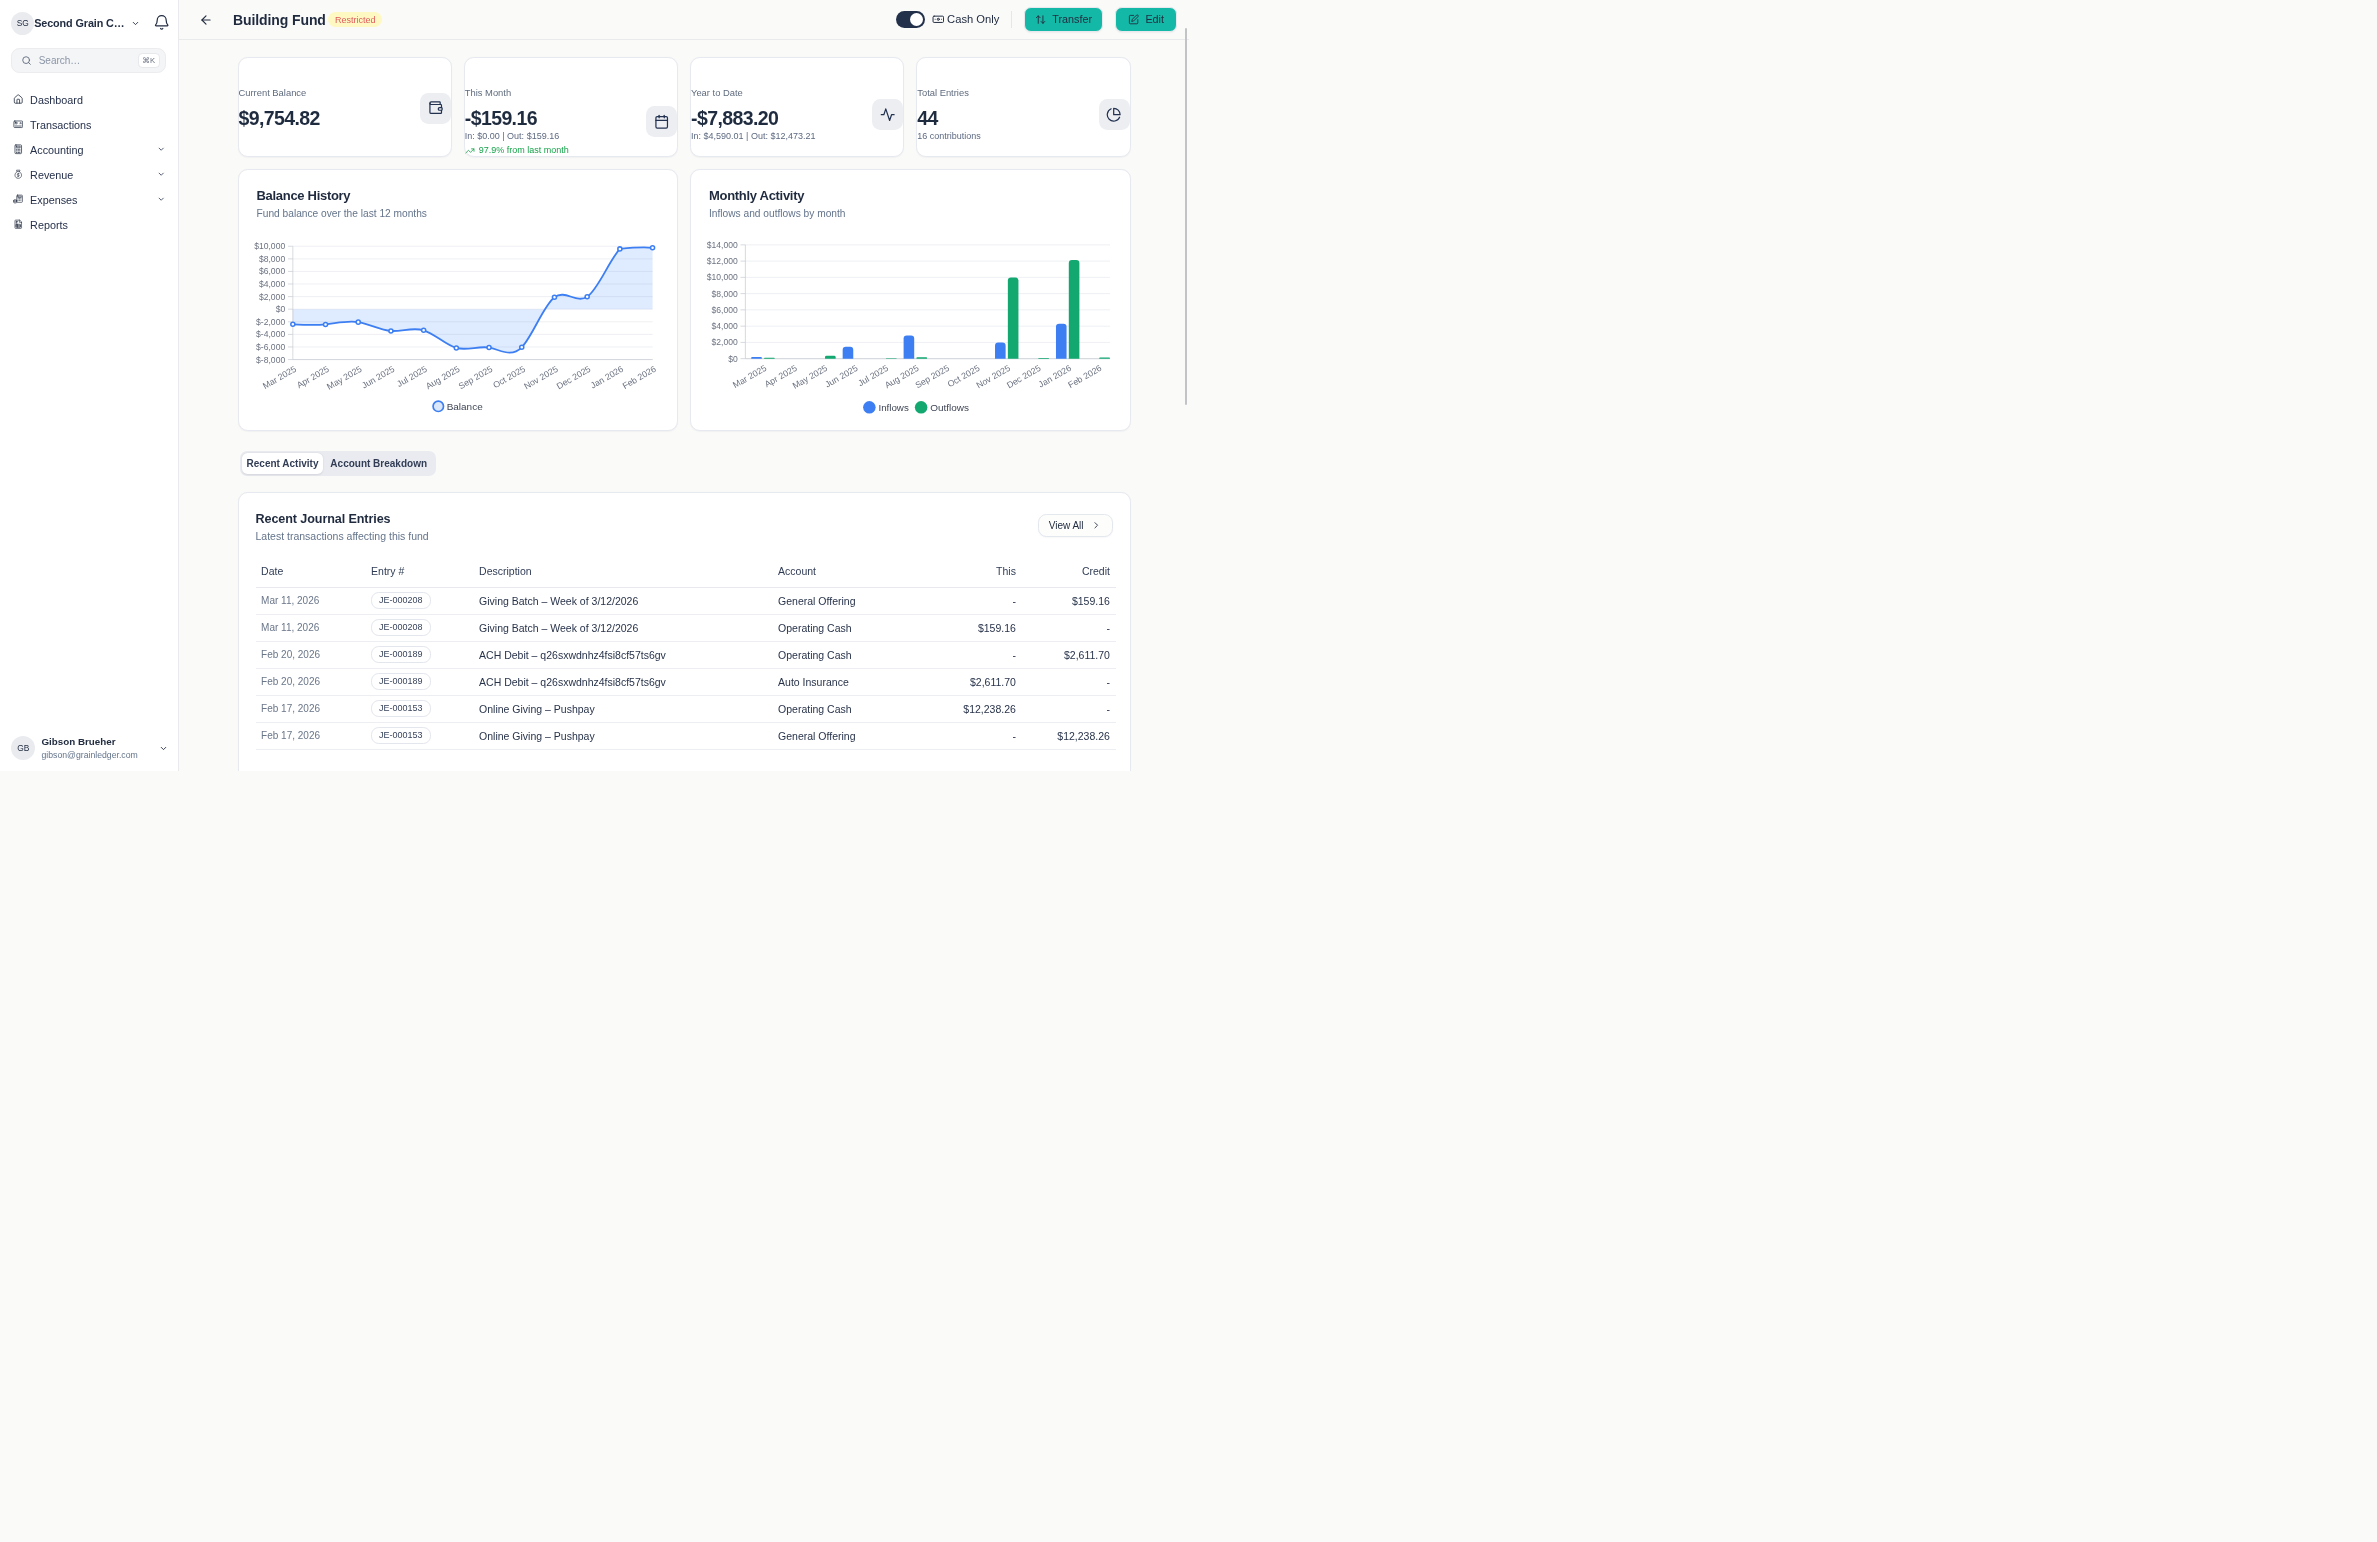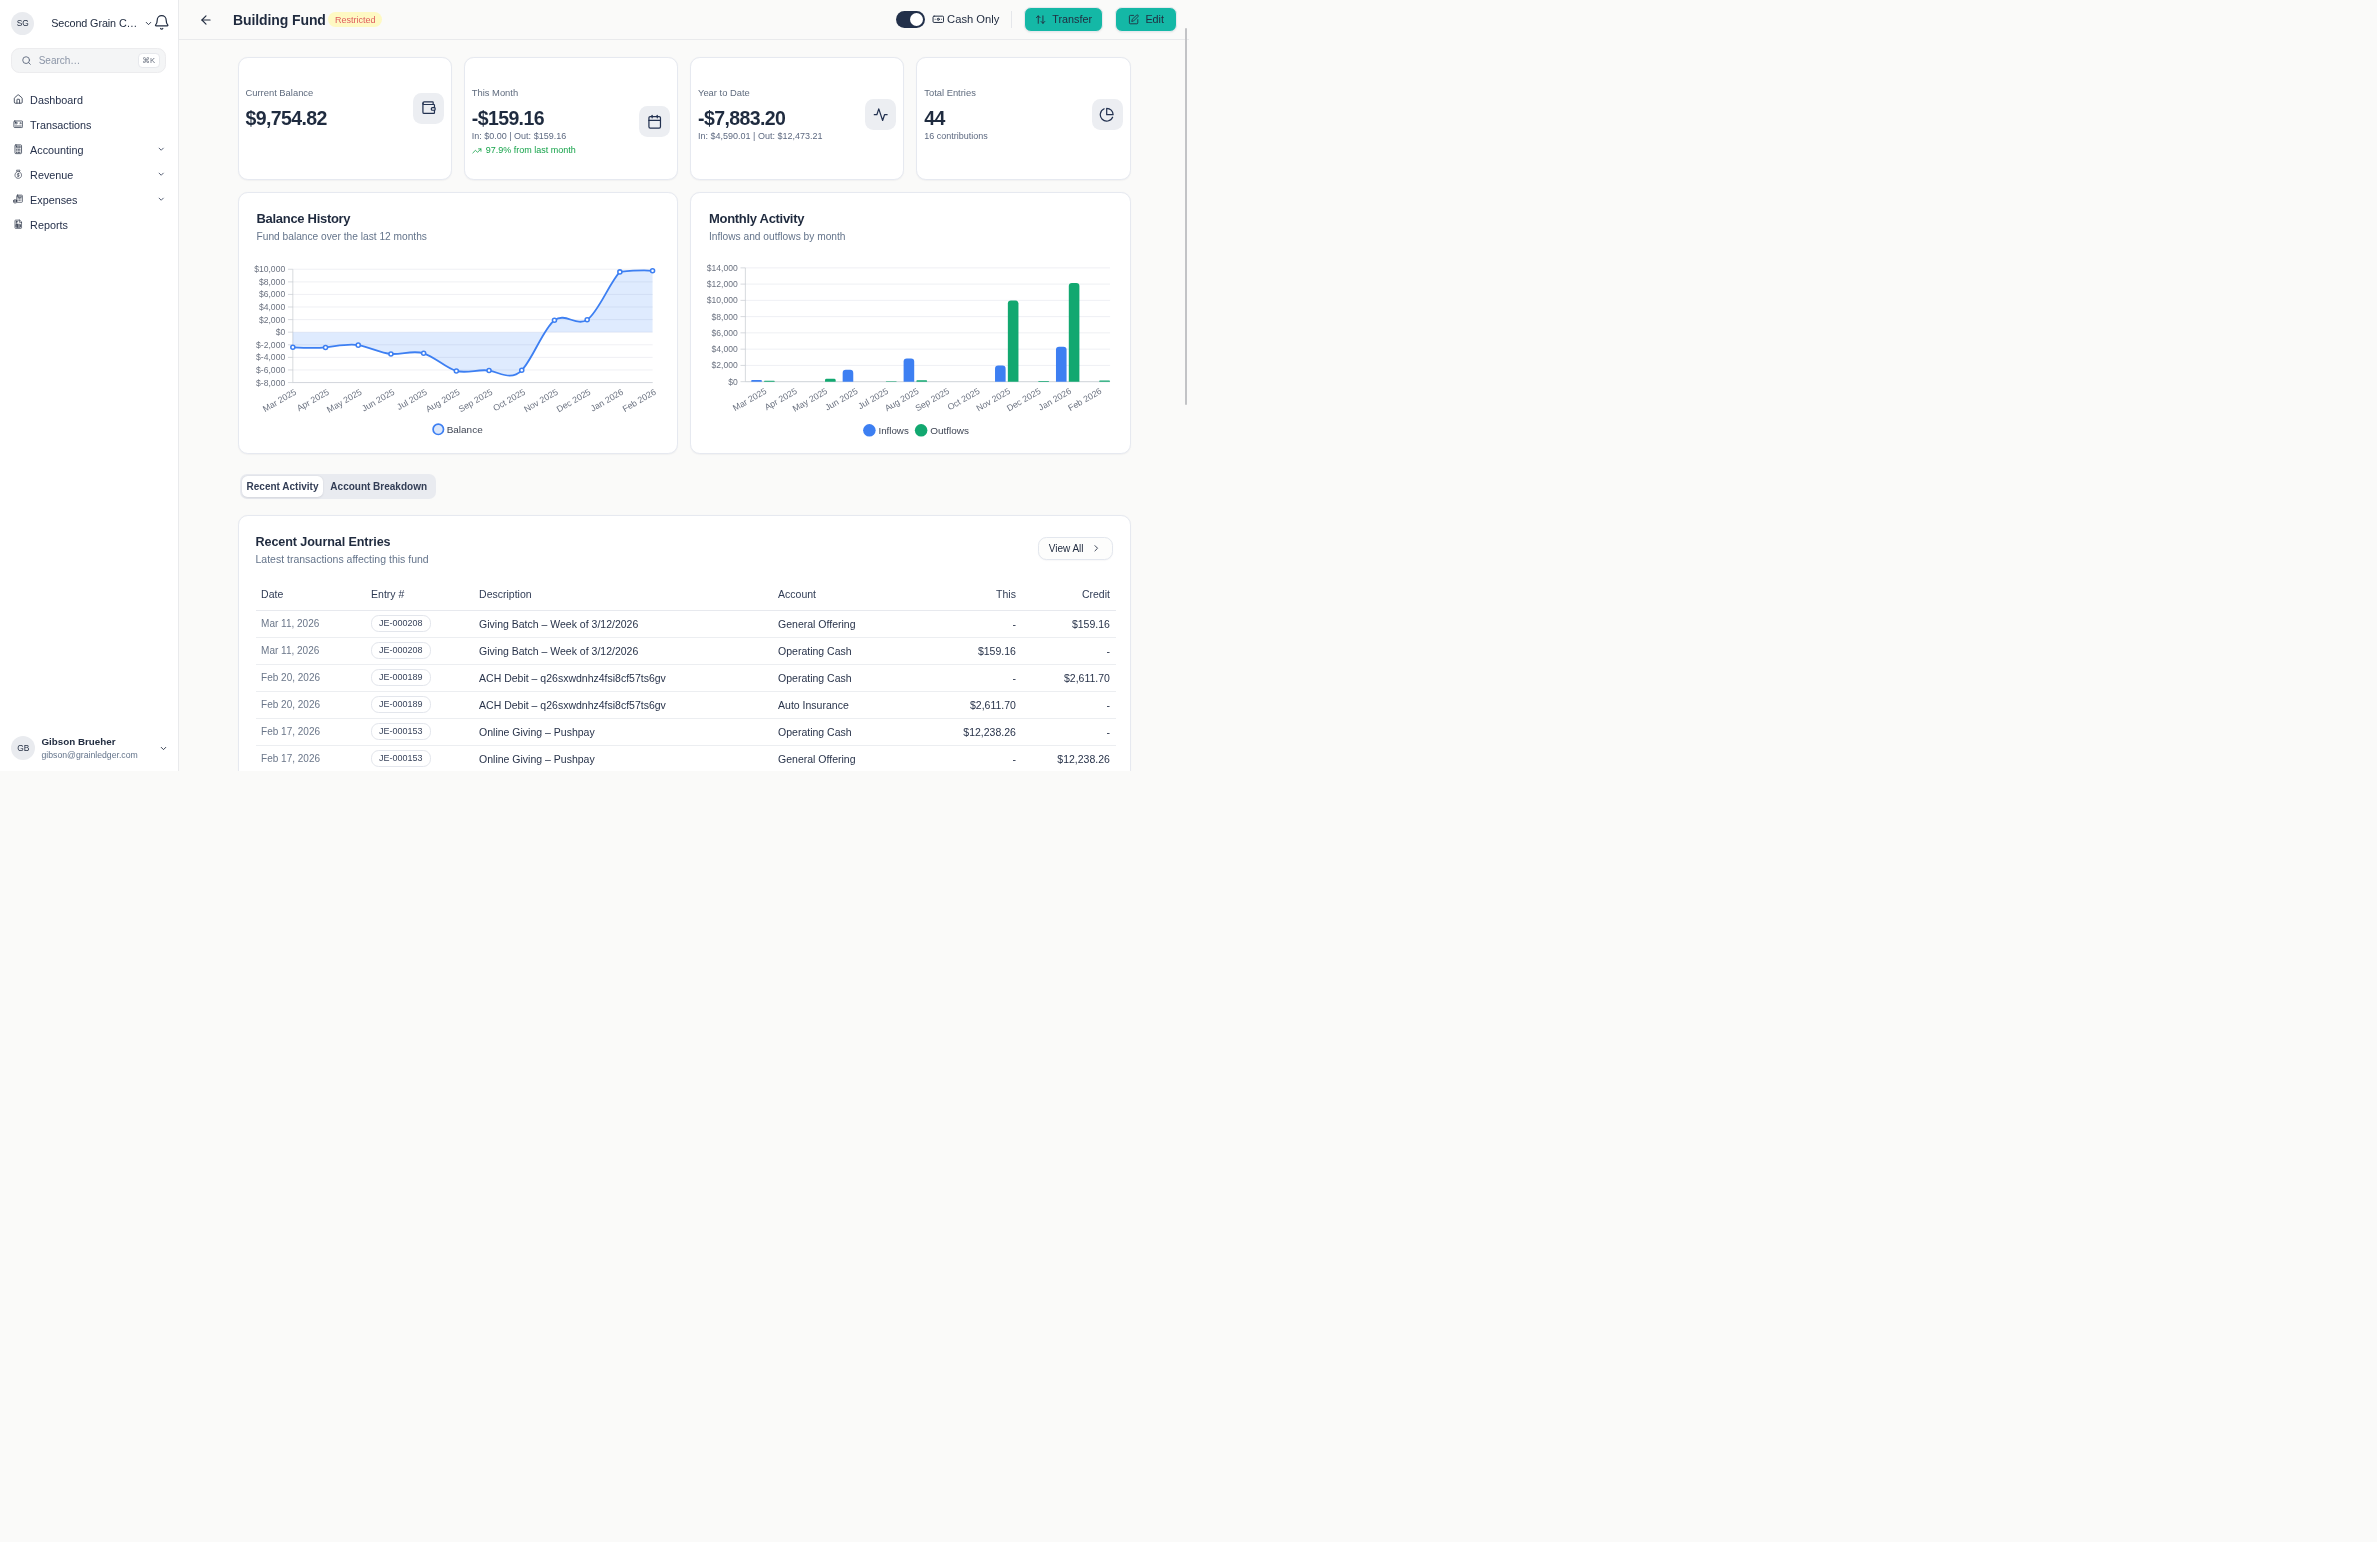--- a/index.html
+++ b/index.html
@@ -1,20 +1,20 @@
 <!DOCTYPE html>
 <html style="font-size:11.2px"><head><meta charset="utf-8"><title>Building Fund</title>
 <style>
 *{margin:0;padding:0;box-sizing:border-box}
 html,body{width:1189px;height:771px;overflow:hidden}
 body{font-family:"Liberation Sans",sans-serif;background:#fafaf9;color:#232e44;position:relative}
 .sidebar{position:absolute;left:0;top:0;bottom:0;width:179px;background:#fff;border-right:0.7px solid #e9eaec}
 .orgrow{position:absolute;left:11.2px;top:11.2px;right:8.4px;height:24px;display:flex;align-items:center}
 .avatar{width:23px;height:23px;border-radius:50%;background:#e9ebef;color:#222d41;font-size:8.4px;font-weight:500;display:flex;align-items:center;justify-content:center;flex:none}
-.orgname{margin-left:17px;font-size:10.8px;font-weight:400;color:#222d41;letter-spacing:-0.1px}
+.orgname{margin-left:0;font-size:10.8px;font-weight:700;color:#222d41;letter-spacing:-0.1px}
 svg.ic{display:block}
 .searchbox{position:absolute;left:11.2px;top:48px;width:155px;height:25px;background:#f4f5f6;border:0.7px solid #ececee;border-radius:8.4px;display:flex;align-items:center;padding:0 5.6px 0 9px}
 .searchbox .ph{margin-left:6.3px;font-size:10px;color:#8b95a7;flex:1}
 .kbd{background:#fff;border:0.7px solid #e6e8ec;border-radius:4.2px;font-size:7.7px;color:#6b7280;padding:1.7px 3.5px}
 .nav{position:absolute;left:5.6px;right:5.6px;top:87px}
 .nav .item{height:25px;display:flex;align-items:center;padding:0 7px;border-radius:7px;color:#25304a}
 .nav .item .lbl{margin-left:7px;font-size:10.8px;font-weight:500}
 .nav .item .chev{margin-left:auto}
 .userrow{position:absolute;left:11.2px;right:9.8px;top:736px;display:flex;align-items:center}
 .uavatar{width:24px;height:24px;border-radius:50%;background:#e9ebef;color:#222d41;font-size:8.4px;font-weight:500;display:flex;align-items:center;justify-content:center;flex:none}
@@ -30,21 +30,21 @@
 .toggle .knob{position:absolute;right:1.7px;top:1.7px;width:13.3px;height:13.3px;border-radius:50%;background:#fff}
 .cashlbl{font-size:11.2px;font-weight:500;color:#222d41;margin-left:2.8px}
 .vsep{width:0.7px;height:17px;background:#e5e7eb;margin:0 12px 0 12px}
 .btn{height:24.4px;display:flex;align-items:center;background:#14b8a6;border:0.7px solid #e7e9ee;border-radius:7px;padding:0 9.8px;font-size:10.8px;font-weight:500;color:#222d41;box-shadow:0 0.7px 1.4px rgba(16,24,40,.05)}
 .btn+.btn{margin-left:12px}
 .btn svg{margin-right:6.3px}
 .content{position:absolute;left:0;right:0;top:40px;bottom:0;overflow:hidden}
 .container{width:893px;margin:17px auto 0}
 .stats{display:flex;gap:12px}
 .card{background:#fff;border:0.7px solid #e6e9f0;border-radius:9.8px;box-shadow:0 0.7px 1.4px rgba(16,24,40,.04)}
-.stat{flex:1;height:123px;padding:29px 7px 0}
+.stat{flex:1;height:100px;padding:29px 0 0}
 .statrow{display:flex;justify-content:space-between;align-items:center}
 .stat .col{display:flex;flex-direction:column}
 .slabel{font-size:9.4px;font-weight:500;color:#5f6b7e;line-height:12px}
 .sval{font-size:19.5px;font-weight:700;color:#1f2b3f;letter-spacing:-0.6px;line-height:21px;margin-top:9px}
 .ssub{font-size:9px;color:#5d6980;line-height:11.2px;margin-top:2.1px}
 .sgreen{font-size:9px;font-weight:500;color:#16a34a;line-height:11.2px;margin-top:3.1px;display:flex;align-items:center}
 .sgreen svg{margin-right:4.2px}
 .iconbox{width:31px;height:31px;border-radius:8.4px;background:#eceef2;display:flex;align-items:center;justify-content:center;flex:none}
 .charts{display:flex;gap:12px;margin-top:12px}
 .chartcard{flex:1;height:262px;position:relative}

